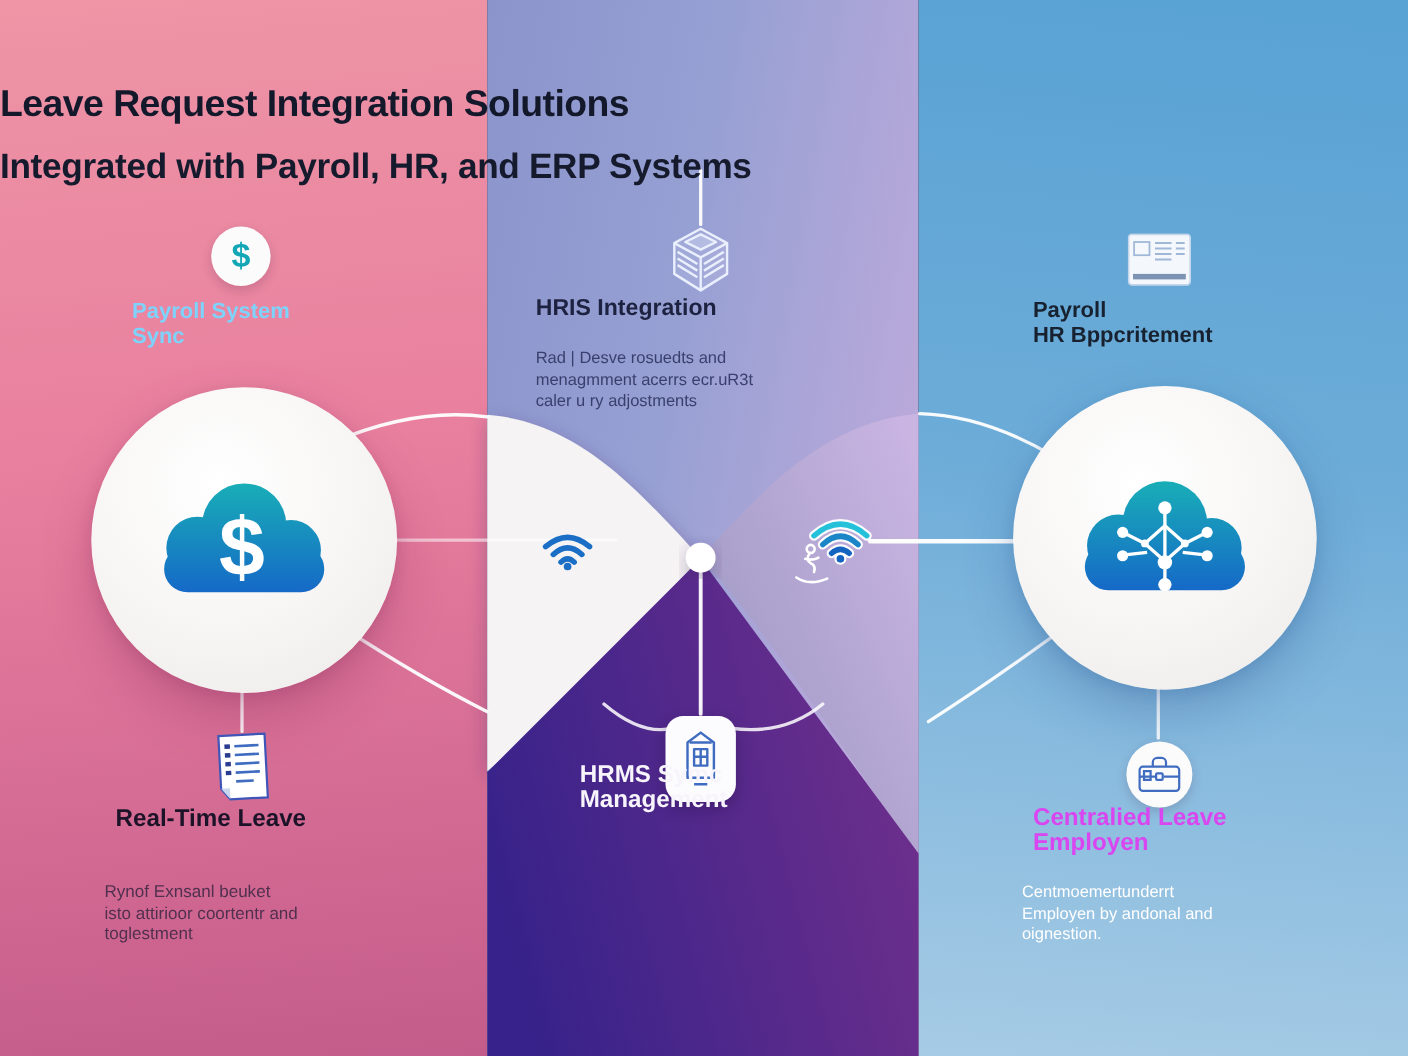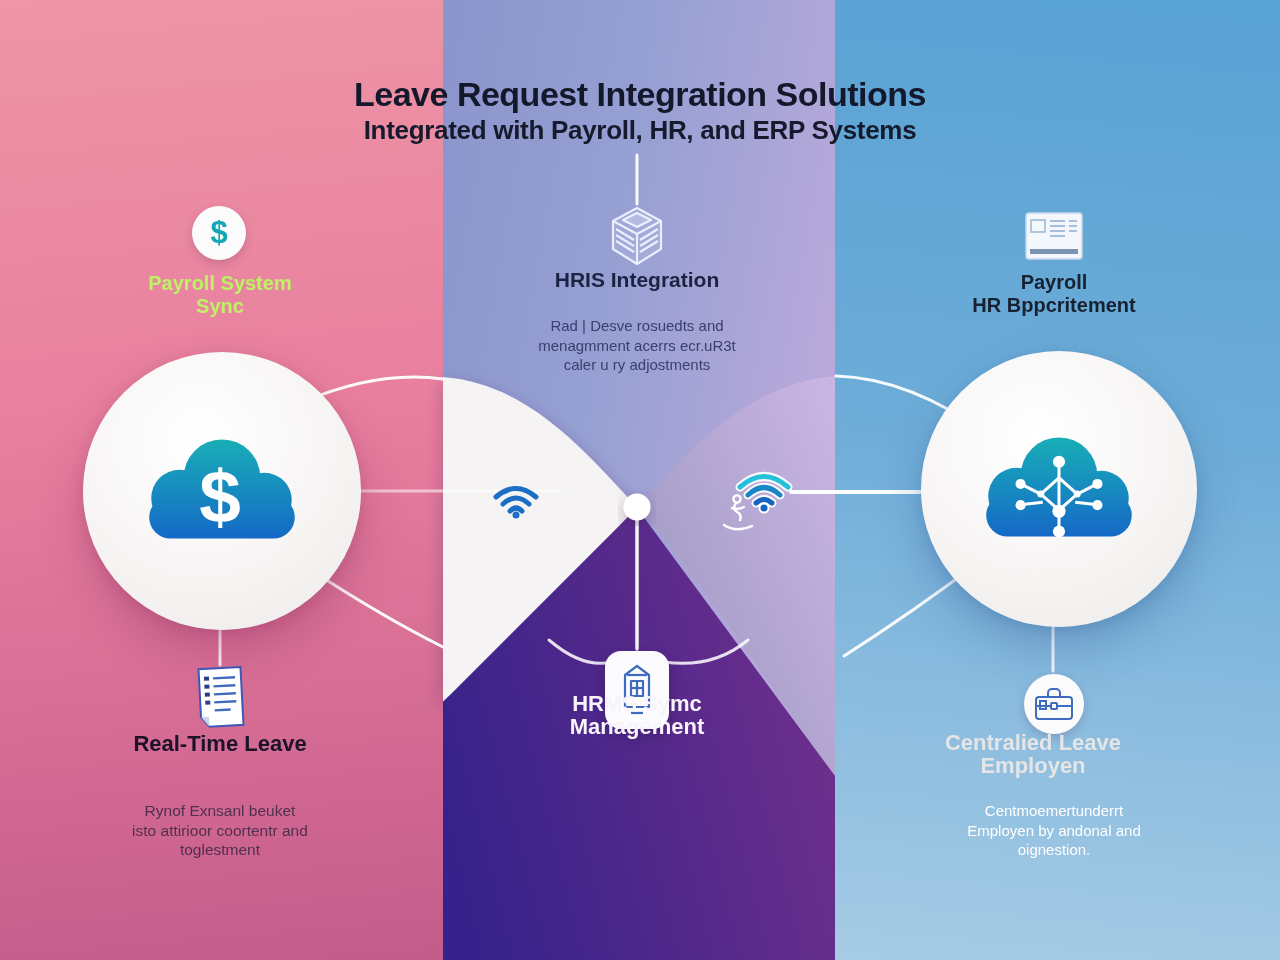--- a/index.html
+++ b/index.html
@@ -10,24 +10,24 @@
   
   .col{position:absolute;top:0;height:960px;}
   #col-left{left:0;width:443px;background:linear-gradient(175deg,#ee95a6 0%,#e87e9e 45%,#c45c8b 100%);}
   #col-mid{left:443px;width:392px;background:linear-gradient(100deg,#8b95cc 0%,#97a0d3 40%,#b7a8da 78%,#c8b2de 100%);}
   #col-right{left:835px;width:445px;background:linear-gradient(185deg,#58a2d4 0%,#6dacd8 45%,#a6cbe5 100%);}
 
   
   #deco{position:absolute;left:0;top:0;z-index:2;pointer-events:none;}
 
   
-  .tblock{position:absolute;text-align:center;z-index:5;}
+  .tblock{position:absolute;z-index:5;}
   .h-title{font-size:34px;font-weight:800;color:#14182b;letter-spacing:-.5px;line-height:1.1;}
-  .h-sub{font-size:26px;font-weight:700;color:#161a2d;margin-top:2px;letter-spacing:-.3px;}
-  .lbl{font-size:20px;font-weight:700;line-height:23px;color:#bef264;}
+  .h-sub{font-size:32px;font-weight:700;color:#161a2d;margin-top:20px;letter-spacing:-.3px;}
+  .lbl{font-size:20px;font-weight:700;line-height:23px;color:#7dd3fc;}
   .lbl .line{display:block;}
   .hd{font-size:22px;font-weight:700;line-height:23px;}
   .hd .line{display:block;}
   .body-txt{font-size:15px;line-height:19.5px;margin-top:25px;}
   .body-txt .line{display:block;}
 
   
   .icon-abs{position:absolute;z-index:5;display:flex;align-items:center;justify-content:center;}
   .circle-icon{background:#fbfbfc;border-radius:50%;box-shadow:0 4px 10px rgba(60,20,60,.18);}
   .dollar-glyph{color:#13a7b6;font-size:31px;font-weight:800;line-height:1;transform:translateY(-1px);}
@@ -270,21 +270,21 @@
   <div class="icon-abs circle-icon" style="left:1024px;top:674px;width:60px;height:60px;">
     <svg width="44" height="38" viewBox="0 0 44 38" fill="none" stroke="#3f6cc0" stroke-width="2">
       <rect x="4" y="12" width="36" height="22" rx="3"></rect>
       <path d="M16,12 v-4 a4,4 0 0 1 4,-4 h4 a4,4 0 0 1 4,4 v4"></path>
       <line x1="4" y1="21" x2="18" y2="21"></line>
         <line x1="26" y1="21" x2="40" y2="21"></line>
       <rect x="19" y="18" width="6" height="6" rx="1"></rect>
       <path d="M8,16 h6 v8 h-6 Z"></path>
     </svg>
   </div>
-  <div class="tblock hd" style="left:918px;top:731px;width:230px;color:#e5e5e5;">
+  <div class="tblock hd" style="left:939px;top:731px;width:230px;color:#d946ef;">
     <span class="line">Centralied Leave</span>
     <span class="line">Employen</span>
   </div>
   <div class="tblock body-txt" style="left:929px;top:776px;width:250px;color:#ffffff;font-size:15px;">
     <span class="line">Centmoemertunderrt</span>
     <span class="line">Employen by andonal and</span>
     <span class="line">oignestion.</span>
   </div>
 
 </div>

